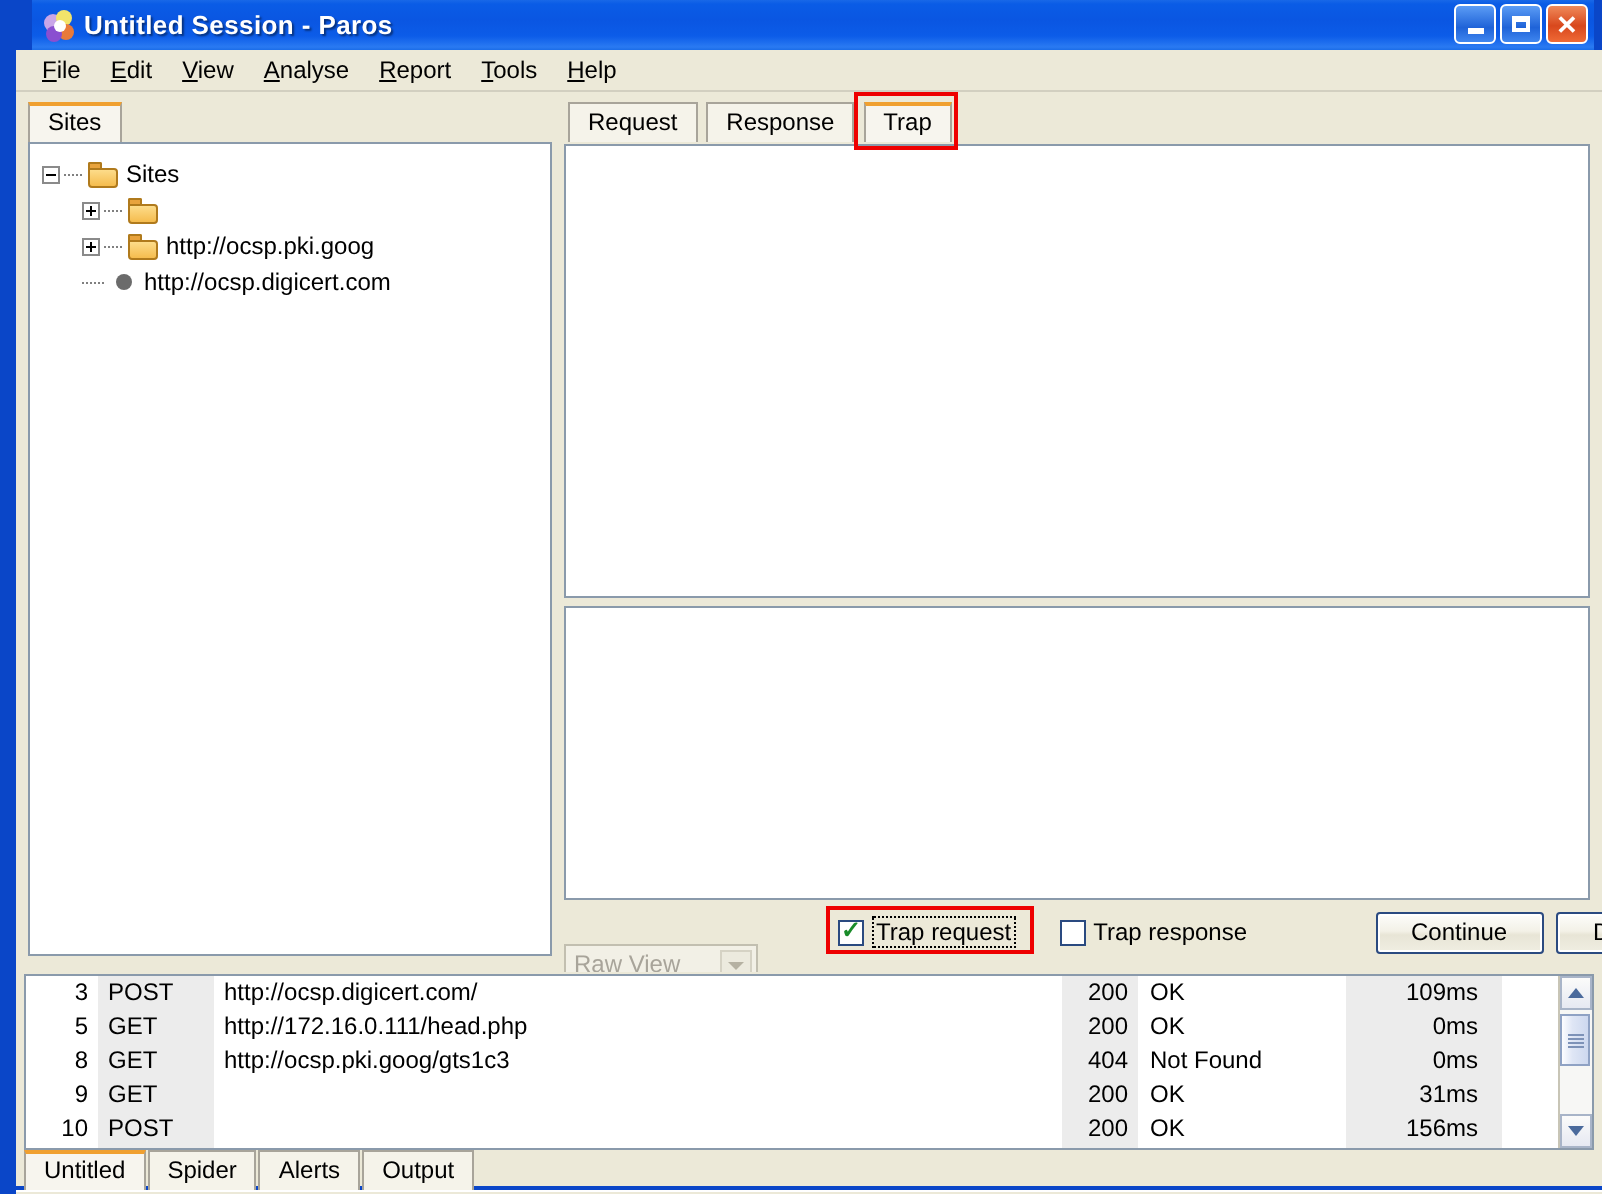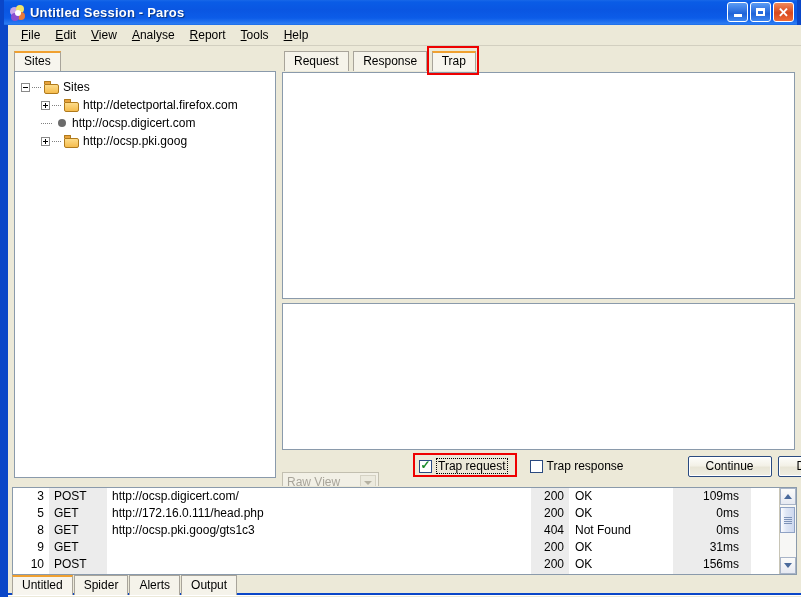--- a/index.html
+++ b/index.html
@@ -19,21 +19,21 @@
     background: #0a46c8;
     border-left: 4px solid #0a46c8;
     border-right: 4px solid #0a46c8;
     border-bottom: 4px solid #0a46c8;
     border-top: 0;
   }
 
   
   #titlebar {
     position: absolute;
-    left: 0; top: 0; right: 0;
+    left: 12px; top: 0; right: 0;
     height: 25px;
     background: linear-gradient(to bottom,
       #1868e8 0%, #0a5ce6 8%, #0a56e2 40%, #0c5ce8 72%, #2a7af2 94%, #1b6de8 100%);
     display: flex; align-items: center;
     padding-left: 4px;
     overflow: hidden;
     text-align: center;
   }
   #app-icon {
     width: 16px; height: 16px;
@@ -424,37 +424,36 @@
             </div>
 
 
             <div class="tnode child">
               <span class="expander plus"></span>
               <span class="tdots"></span>
               <span class="folder">
                 <span class="tabf"></span>
                   <span class="body"></span>
               </span>
-              <span class="tlabel">http://detectportal.firefox.com</span>
-            </div>
-
-            <div class="tnode child">
-              <span class="tdots" style="width:11px;"></span>
-              <span class="leafdot"></span>
-              <span class="tlabel">http://ocsp.digicert.com</span>
             </div>
 
             <div class="tnode child">
               <span class="expander plus"></span>
               <span class="tdots"></span>
               <span class="folder">
                 <span class="tabf"></span>
                   <span class="body"></span>
               </span>
               <span class="tlabel">http://ocsp.pki.goog</span>
+            </div>
+
+            <div class="tnode child">
+              <span class="tdots" style="width:11px;"></span>
+              <span class="leafdot"></span>
+              <span class="tlabel">http://ocsp.digicert.com</span>
             </div>
           </div>
         </div>
       </div>
 
       <div id="right-panel">
         <div id="right-tabs">
           <span class="tab">Request</span>
           <span id="trap-tab-wrap">
             <span class="tab">Response</span>

